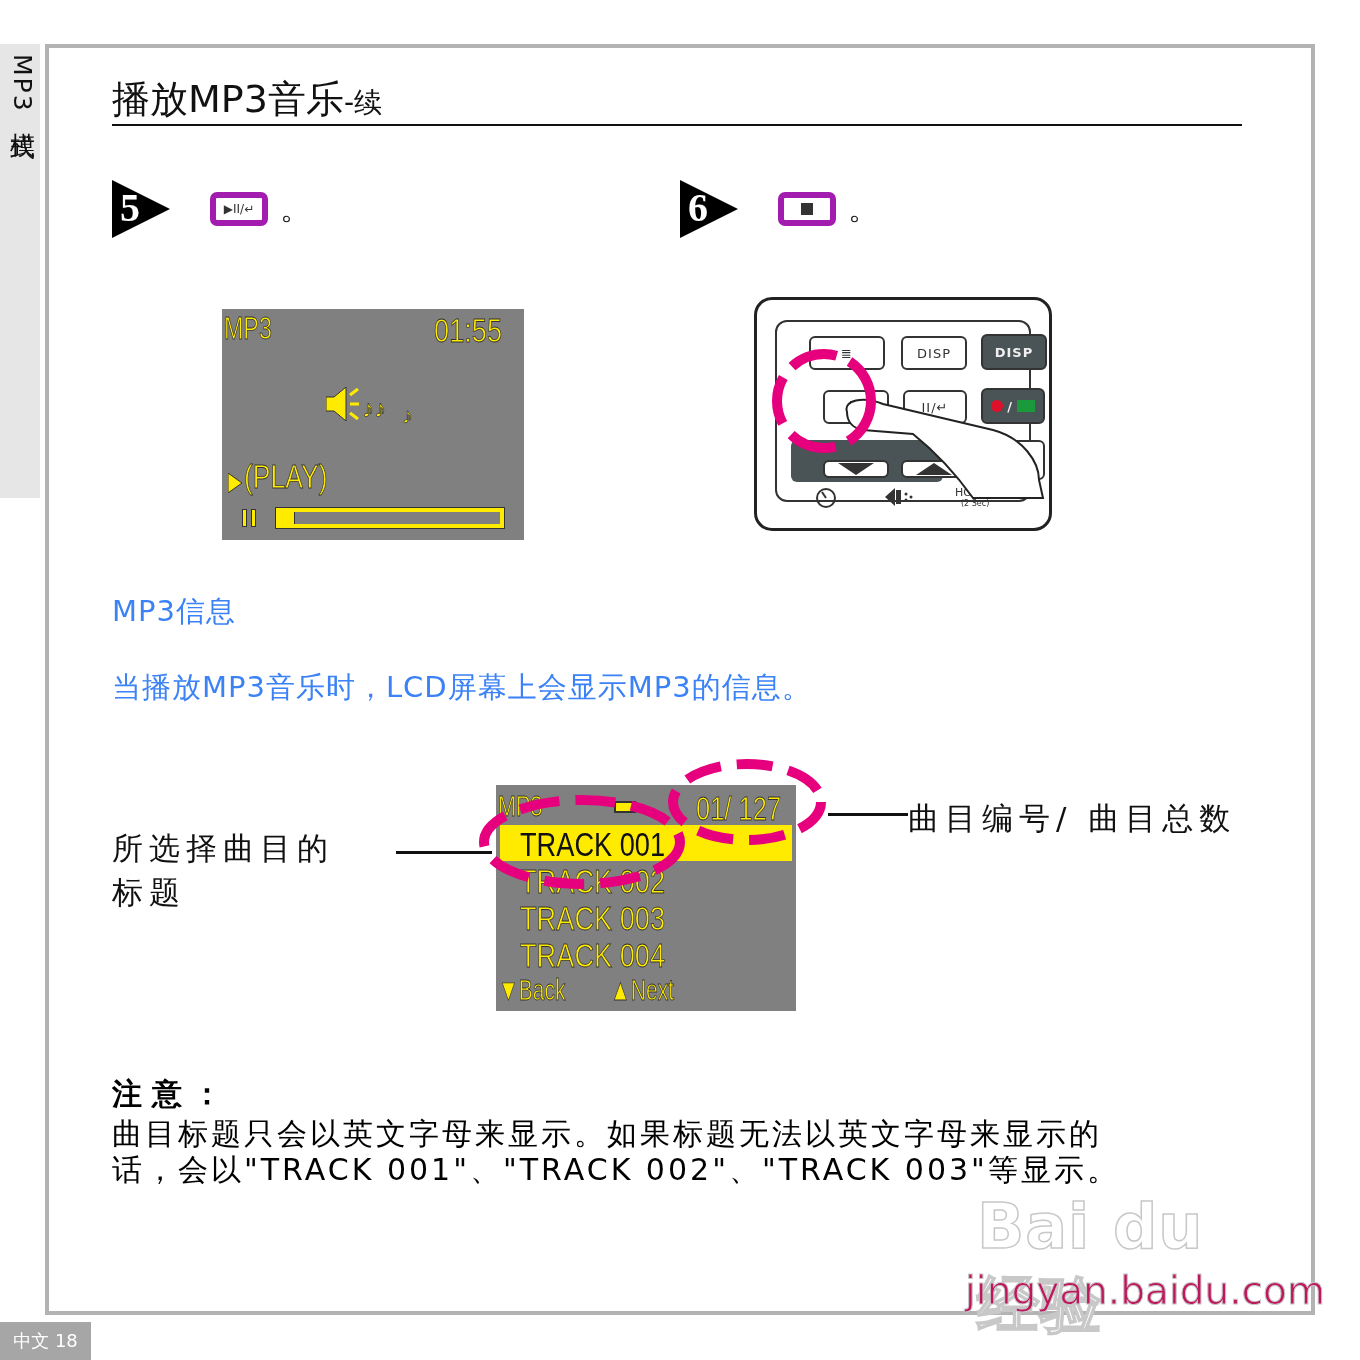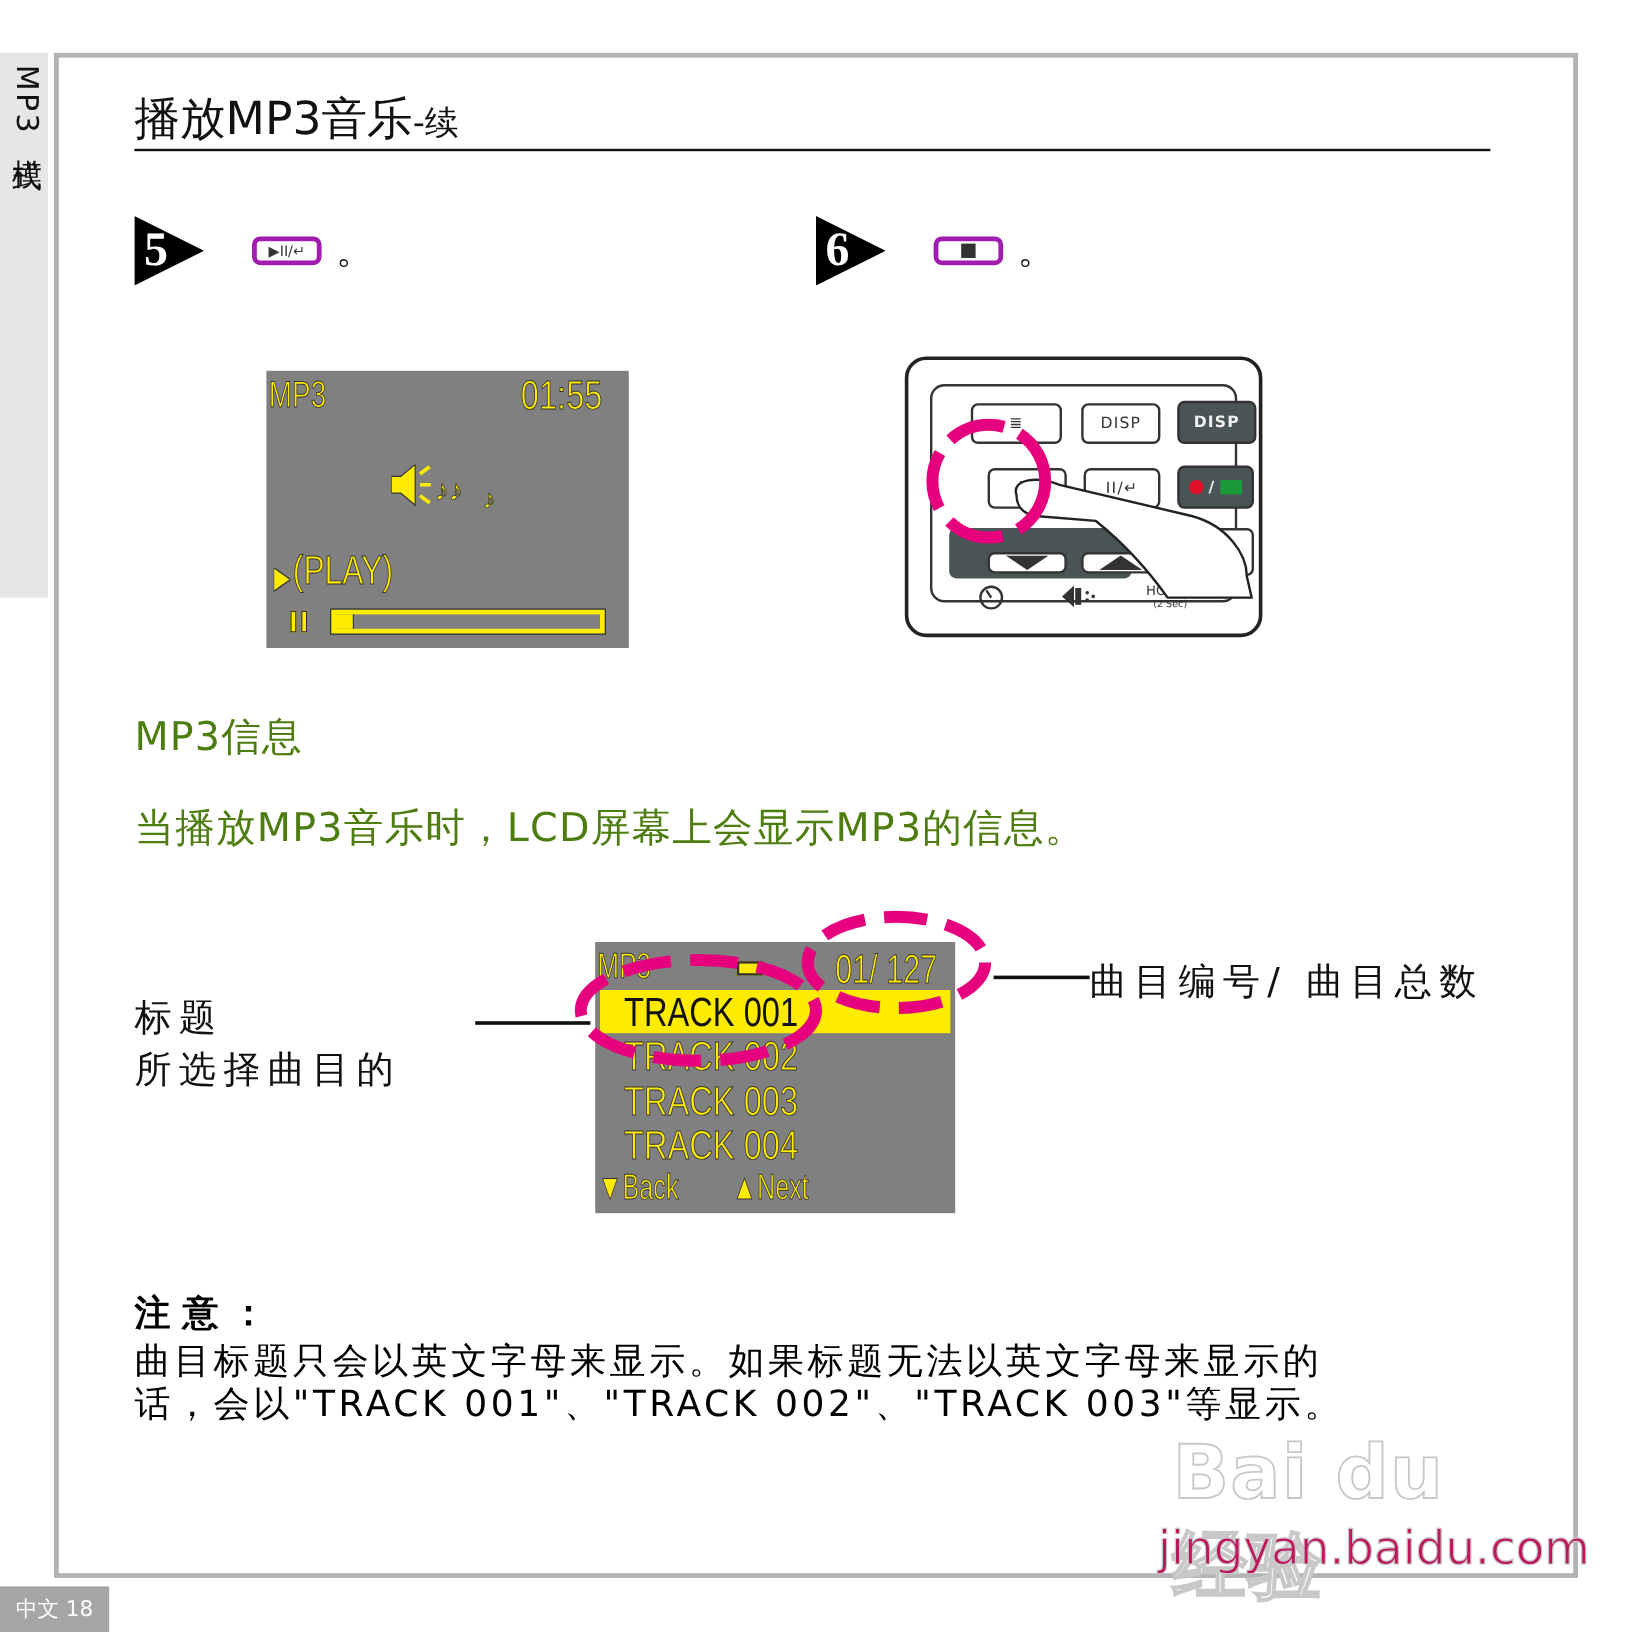--- a/index.html
+++ b/index.html
@@ -16,38 +16,38 @@
   .page-title { position: absolute; left: 112px; top: 74px; font-size: 38px; color: #111; white-space: nowrap; }
   .page-title .suffix { font-size: 28px; }
   .title-rule { position: absolute; left: 112px; top: 124px; width: 1130px; height: 2px; background: #111; }
 
   
   .step { position: absolute; display: flex; align-items: center; }
   .step-marker { position: relative; width: 58px; height: 58px; }
   .step-marker svg { position: absolute; left: 0; top: 0; }
   .step-num { position: absolute; left: 8px; top: 4px; font-family: "Liberation Serif", serif; font-size: 40px; color: #fff; font-weight: bold; }
   .step-text { margin-left: 38px; font-size: 31px; color: #111; white-space: nowrap; display: flex; align-items: center; }
-  .key-cap { display: inline-flex; align-items: center; justify-content: center; width: 58px; height: 24px; border: 4px solid #a21caf; border-radius: 7px; margin: 0 12px 0 2px; font-size: 12px; color: #333; }
+  .key-cap { display: inline-flex; align-items: center; justify-content: center; width: 58px; height: 34px; border: 6px solid #a21caf; border-radius: 7px; margin: 0 12px 0 2px; font-size: 12px; color: #333; }
   .key-cap.stop { width: 58px; }
   .stop-square { width: 12px; height: 12px; background: #333; }
 
   
   .lcd { position: absolute; background: #808080; font-family: "Liberation Sans", sans-serif; }
   .lcd-text { position: absolute; color: #ffeb00; -webkit-text-stroke: 0.8px #333; white-space: nowrap; font-stretch: condensed; transform-origin: left top; }
 
   
   .remote { position: absolute; left: 754px; top: 297px; width: 298px; height: 234px; border: 3px solid #222; border-radius: 18px; background: #fff; }
   .remote-inner { position: absolute; left: 18px; top: 20px; width: 256px; height: 182px; border: 2px solid #333; border-radius: 12px; }
   .rbtn { position: absolute; border: 2px solid #333; border-radius: 6px; background: #fff; display: flex; align-items: center; justify-content: center; font-size: 13px; color: #333; letter-spacing: 1px; margin-left: 28px; }
   .rbtn.dark { background: #4a5356; color: #f0f0f0; border-color: #333; font-weight: bold; }
   .rdark-block { position: absolute; background: #4a5356; border-radius: 6px; }
   .remote-legend { position: absolute; font-size: 11px; color: #333; }
 
   
-  .para { position: absolute; left: 112px; font-size: 33px; color: #4d7c0f; white-space: nowrap; letter-spacing: 1px; }
+  .para { position: absolute; left: 112px; font-size: 29px; color: #3b82f6; white-space: nowrap; letter-spacing: 1px; }
 
   .callout { position: absolute; font-size: 31px; color: #111; letter-spacing: 6px; line-height: 44px; }
   .leader { position: absolute; height: 3px; background: #111; }
 
   .note-heading { position: absolute; left: 112px; top: 1074px; font-size: 30px; font-weight: bold; letter-spacing: 10px; }
   .note-line { position: absolute; left: 112px; font-size: 30px; white-space: nowrap; letter-spacing: 3px; }
 
   .watermark { position: absolute; left: 965px; top: 1190px; width: 320px; height: 120px; }
   .wm-big { position: absolute; left: 12px; top: 0; font-size: 62px; font-weight: bold; color: #fff; -webkit-text-stroke: 1.5px #c8c8c8; letter-spacing: 1px; }
   .wm-small { position: absolute; left: 0; top: 78px; font-size: 39px; color: #be185d; -webkit-text-stroke: 1px #c8c8c8; }
@@ -165,22 +165,22 @@
 
   <svg style="position:absolute; left:12px; top:46px;" width="110" height="110">
     <circle cx="55" cy="55" r="47" fill="none" stroke="#e6007e" stroke-width="10" stroke-dasharray="48 14"></circle>
   </svg>
 </div>
 
 <div class="para" style="top:592px;">MP3信息</div>
 <div class="para" style="top:668px;">当播放MP3音乐时，LCD屏幕上会显示MP3的信息。</div>
 
 <div class="callout" style="left:112px; top:826px;">
+  <div>所选择曲目的</div>
   <div>标题</div>
-  <div>所选择曲目的</div>
 </div>
 <div class="leader" style="left:396px; top:851px; width:96px;"></div>
 <div class="leader" style="left:828px; top:813px; width:80px;"></div>
 <div class="callout" style="left:908px; top:796px;">曲目编号/ 曲目总数</div>
 
 <div class="lcd" style="left:496px; top:785px; width:300px; height:226px;">
   <span class="lcd-text" style="left:2px; top:4px; font-size:30px; transform:scaleX(0.72);">MP3</span>
   <div style="position:absolute; left:118px; top:16px; width:22px; height:12px; background:#ffeb00; border:2px solid #333;"></div>
   <span class="lcd-text" style="left:200px; top:4px; font-size:34px; transform:scaleX(0.75);">01/ 127</span>
   <div style="position:absolute; left:4px; top:40px; width:292px; height:36px; background:#ffeb00;"></div>

